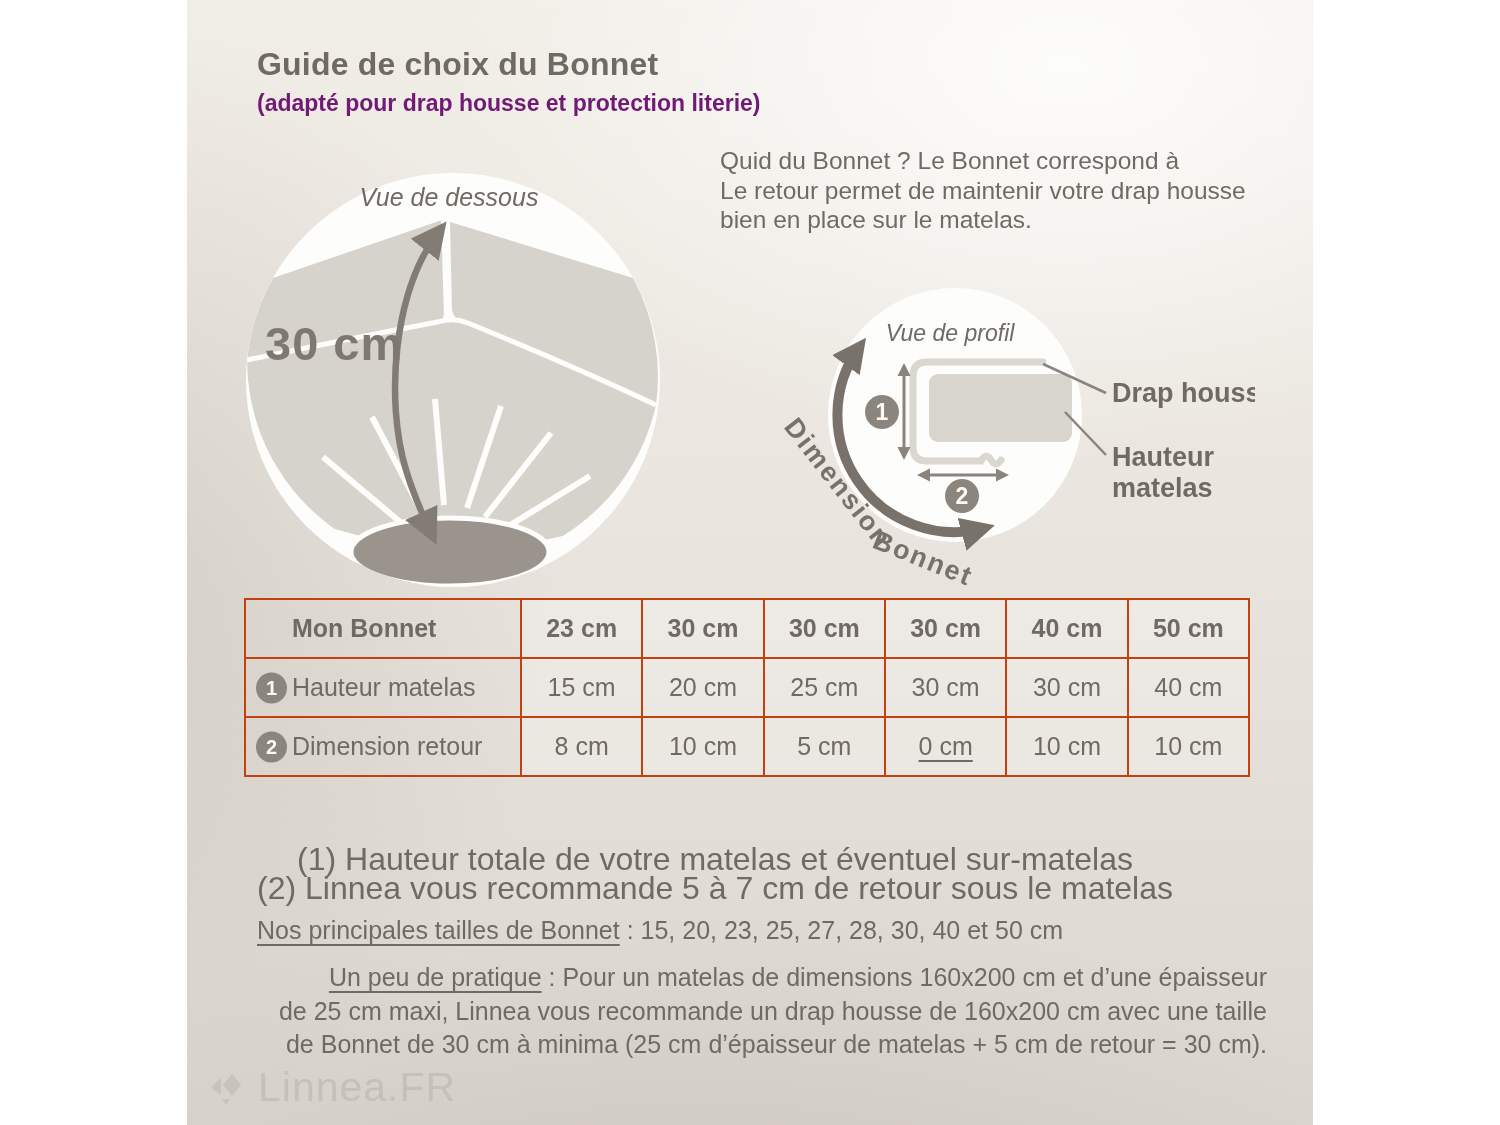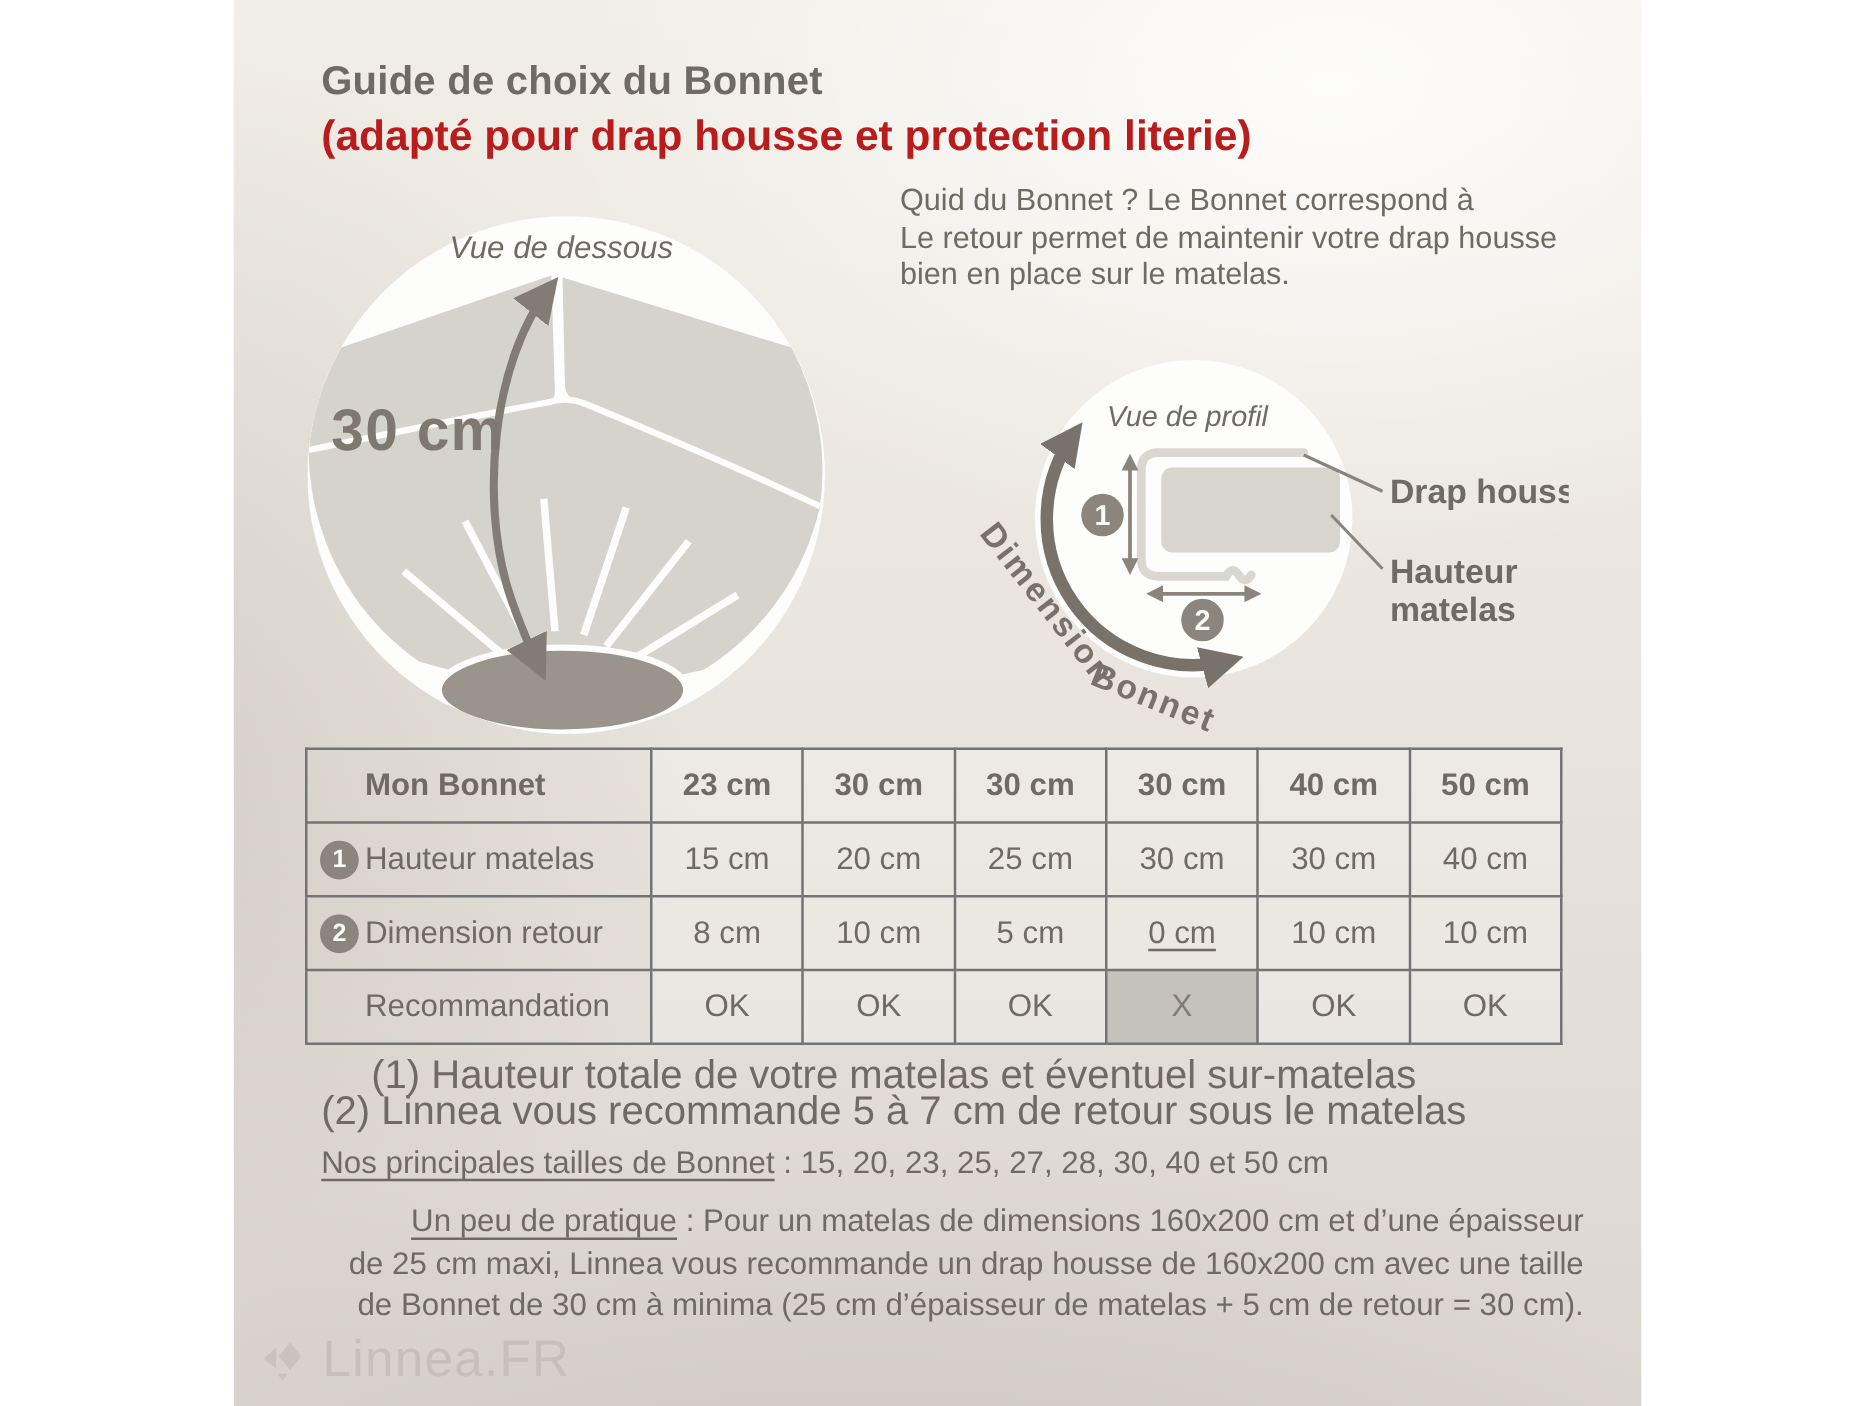--- a/index.html
+++ b/index.html
@@ -11,34 +11,34 @@
   .stage {
     position:absolute; left:187px; top:0; width:1126px; height:1125px;
     background:
       radial-gradient(1000px 620px at 78% 6%, rgba(255,255,255,0.85), rgba(255,255,255,0) 62%),
       radial-gradient(760px 980px at -6% 52%, rgba(168,160,150,0.30), rgba(168,160,150,0) 58%),
       radial-gradient(1300px 700px at 45% 118%, rgba(158,150,141,0.28), rgba(158,150,141,0) 62%),
       linear-gradient(180deg, #f1eee7 0%, #eae6df 45%, #dbd6cf 100%);
   }
   .abs { position:absolute; }
   h1.title { left:257px; top:46px; font-size:32px; font-weight:bold; color:#6f6a63; letter-spacing:0.2px; }
-  .subtitle { left:257px; top:90px; font-size:34px; font-weight:bold; color:#b91c1c; }
+  .subtitle { left:257px; top:90px; font-size:23px; font-weight:bold; color:#701a75; }
   .intro { left:720px; top:146px; font-size:24.5px; line-height:29.5px; color:#6f6a63; }
 
   .circle1 { left:243px; top:170px; width:420px; height:420px; }
   .circle2 { left:755px; top:285px; width:500px; height:330px; }
   svg text { font-family:"Liberation Sans", sans-serif; }
 
   table.bonnet {
     position:absolute; left:244px; top:598px; width:1006px;
     border-collapse:collapse; table-layout:fixed;
     font-size:25px; color:#6f6a63;
   }
   table.bonnet td {
-    border:2px solid #737373; height:59px; text-align:center; vertical-align:middle;
+    border:2px solid #c2410c; height:59px; text-align:center; vertical-align:middle;
     background:rgba(255,255,255,0.25);
   }
   table.bonnet td.label {
     text-align:left; padding-left:46px; position:relative; background:transparent;
   }
   table.bonnet td.hdr { font-weight:bold; }
   td.xcell { background:#c5c2bc !important; color:#807b74; }
   .badge {
     position:absolute; left:10px; top:50%; transform:translateY(-50%);
     width:31px; height:31px; border-radius:50%; background:#8b857d;
@@ -185,31 +185,20 @@
         <span class="badge">2</span>
         <span>Dimension retour</span>
       </td>
       <td>8 cm</td>
       <td>10 cm</td>
       <td>5 cm</td>
       <td class="u">0 cm</td>
       <td>10 cm</td>
       <td>10 cm</td>
     </tr>
-    <tr>
-      <td class="label">
-        <span>Recommandation</span>
-      </td>
-      <td>OK</td>
-      <td>OK</td>
-      <td>OK</td>
-      <td class="xcell">X</td>
-      <td>OK</td>
-      <td>OK</td>
-    </tr>
   </tbody>
     </table>
 
   <div class="abs footnotes">
     <div>(1) Hauteur totale de votre matelas et éventuel sur-matelas</div>
     <div>(2) Linnea vous recommande 5 à 7 cm de retour sous le matelas</div>
   </div>
 
   <div class="abs sizesline">
     <span class="u">Nos principales tailles de Bonnet</span><span> : 15, 20, 23, 25, 27, 28, 30, 40 et 50 cm</span>

